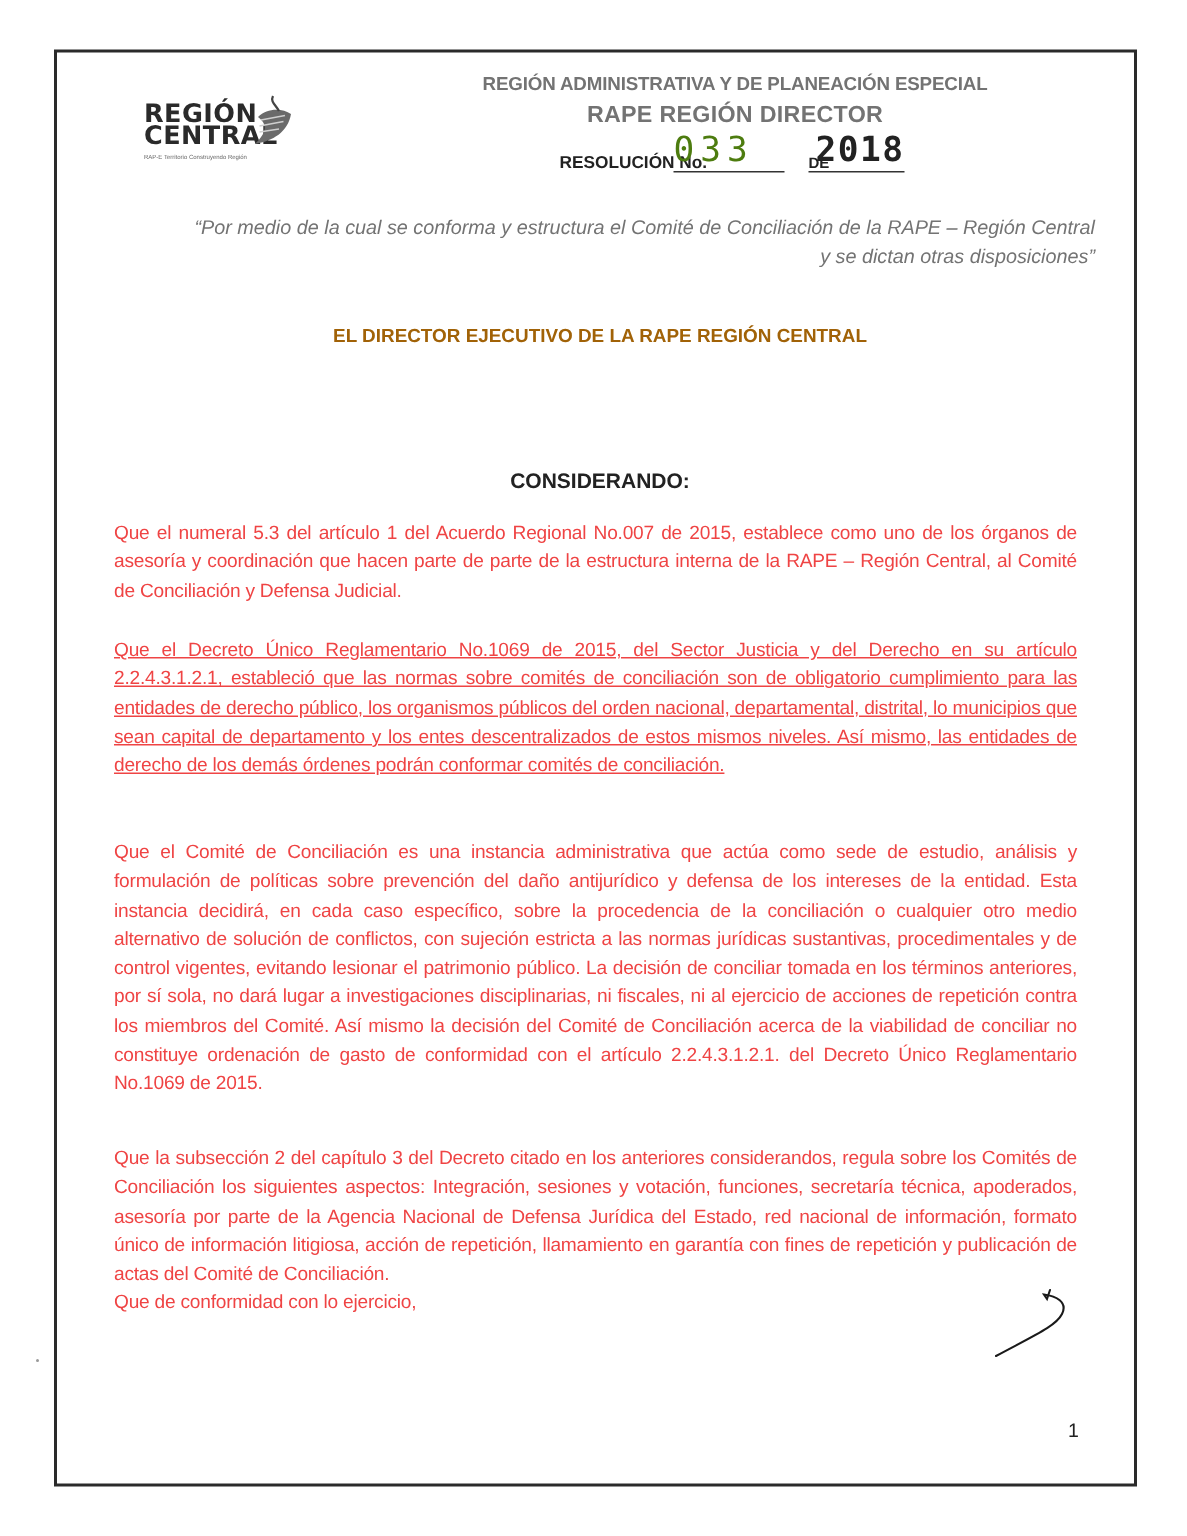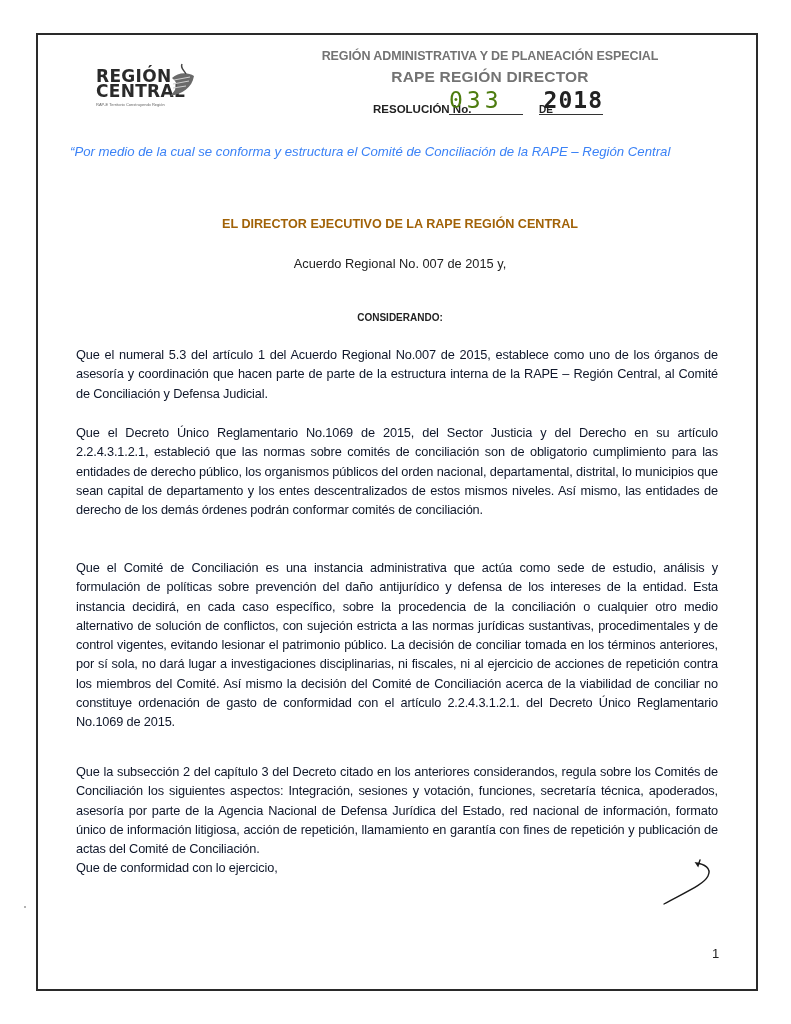--- a/index.html
+++ b/index.html
@@ -50,42 +50,42 @@
       position: absolute; left: 184px; top: 16px; font-size: 10px; font-weight: bold; color: #222;
     }
     .res-year {
       position: absolute; left: 184px; top: 0px; width: 64px; height: 26px;
       border-bottom: 1.5px solid #333; text-align: right;
       font-family: "DejaVu Sans Mono", monospace; font-size: 23px; letter-spacing: 1px; color: #222;
       line-height: 24px; font-weight: bold;
     }
 
     .title-quote {
-      position: absolute; left: 70px; top: 142px; width: 660px; text-align: left;
-      font-style: italic; font-size: 13.2px; line-height: 19px; color: #3b82f6;
+      position: absolute; left: 70px; top: 142px; width: 660px; text-align: right;
+      font-style: italic; font-size: 13.2px; line-height: 19px; color: #737373;
     }
     .director {
       position: absolute; left: 70px; top: 217px; width: 660px; text-align: center;
       font-weight: bold; font-size: 12.6px; color: #a16207;
     }
     .exercise {
       position: absolute; left: 70px; top: 254px; width: 660px; text-align: center;
       font-size: 12.8px; line-height: 19px; color: #222;
     }
     .considerando {
       position: absolute; left: 70px; top: 312px; width: 660px; text-align: center;
-      font-weight: bold; font-size: 10px; color: #222;
+      font-weight: bold; font-size: 14px; color: #222;
     }
     .para {
       position: absolute; left: 76px; width: 642px; text-align: justify;
-      font-size: 12.75px; line-height: 19.3px; color: #0f172a;
+      font-size: 12.75px; line-height: 19.3px; color: #ef4444;
       letter-spacing: -0.15px;
     }
     .p1 { top: 345px; }
-    .p2 { top: 423px; }
+    .p2 { top: 423px; text-decoration: underline; }
     .p3 { top: 558px; }
     .p4 { top: 762px; }
     .p5 { top: 858px; }
     .signature { position: absolute; left: 660px; top: 858px; }
     .page-num {
       position: absolute; left: 712px; top: 946px; font-size: 13px; color: #222;
     }
     .speck { position: absolute; width: 2px; height: 2px; background: #999; border-radius: 1px; }
   </style>
 </head>
@@ -109,26 +109,26 @@
 
 <div class="res-line">
   <span class="res-label">RESOLUCIÓN No.</span>
   <span class="res-num">033</span>
   <span class="res-de">DE</span>
   <span class="res-year">2018</span>
 </div>
 
 <div class="title-quote">
   <div>“Por medio de la cual se conforma y estructura el Comité de Conciliación de la RAPE – Región Central</div>
+  <div>y se dictan otras disposiciones”</div>
 </div>
 
 <div class="director">EL DIRECTOR EJECUTIVO DE LA RAPE REGIÓN CENTRAL</div>
 
 <div class="exercise">
-  <div>Acuerdo Regional No. 007 de 2015 y,</div>
 </div>
 
 <div class="considerando">CONSIDERANDO:</div>
 
 <div class="para p1">Que el numeral 5.3 del artículo 1 del Acuerdo Regional No.007 de 2015, establece como uno de los órganos de asesoría y coordinación que hacen parte de parte de la estructura interna de la RAPE – Región Central, al Comité de Conciliación y Defensa Judicial.</div>
 <div class="para p2">Que el Decreto Único Reglamentario No.1069 de 2015, del Sector Justicia y del Derecho en su artículo 2.2.4.3.1.2.1, estableció que las normas sobre comités de conciliación son de obligatorio cumplimiento para las entidades de derecho público, los organismos públicos del orden nacional, departamental, distrital, lo municipios que sean capital de departamento y los entes descentralizados de estos mismos niveles. Así mismo, las entidades de derecho de los demás órdenes podrán conformar comités de conciliación.</div>
 <div class="para p3">Que el Comité de Conciliación es una instancia administrativa que actúa como sede de estudio, análisis y formulación de políticas sobre prevención del daño antijurídico y defensa de los intereses de la entidad. Esta instancia decidirá, en cada caso específico, sobre la procedencia de la conciliación o cualquier otro medio alternativo de solución de conflictos, con sujeción estricta a las normas jurídicas sustantivas, procedimentales y de control vigentes, evitando lesionar el patrimonio público. La decisión de conciliar tomada en los términos anteriores, por sí sola, no dará lugar a investigaciones disciplinarias, ni fiscales, ni al ejercicio de acciones de repetición contra los miembros del Comité. Así mismo la decisión del Comité de Conciliación acerca de la viabilidad de conciliar no constituye ordenación de gasto de conformidad con el artículo 2.2.4.3.1.2.1. del Decreto Único Reglamentario No.1069 de 2015.</div>
 <div class="para p4">Que la subsección 2 del capítulo 3 del Decreto citado en los anteriores considerandos, regula sobre los Comités de Conciliación los siguientes aspectos: Integración, sesiones y votación, funciones, secretaría técnica, apoderados, asesoría por parte de la Agencia Nacional de Defensa Jurídica del Estado, red nacional de información, formato único de información litigiosa, acción de repetición, llamamiento en garantía con fines de repetición y publicación de actas del Comité de Conciliación.</div>
 <div class="para p5">Que de conformidad con lo ejercicio,</div>
 

